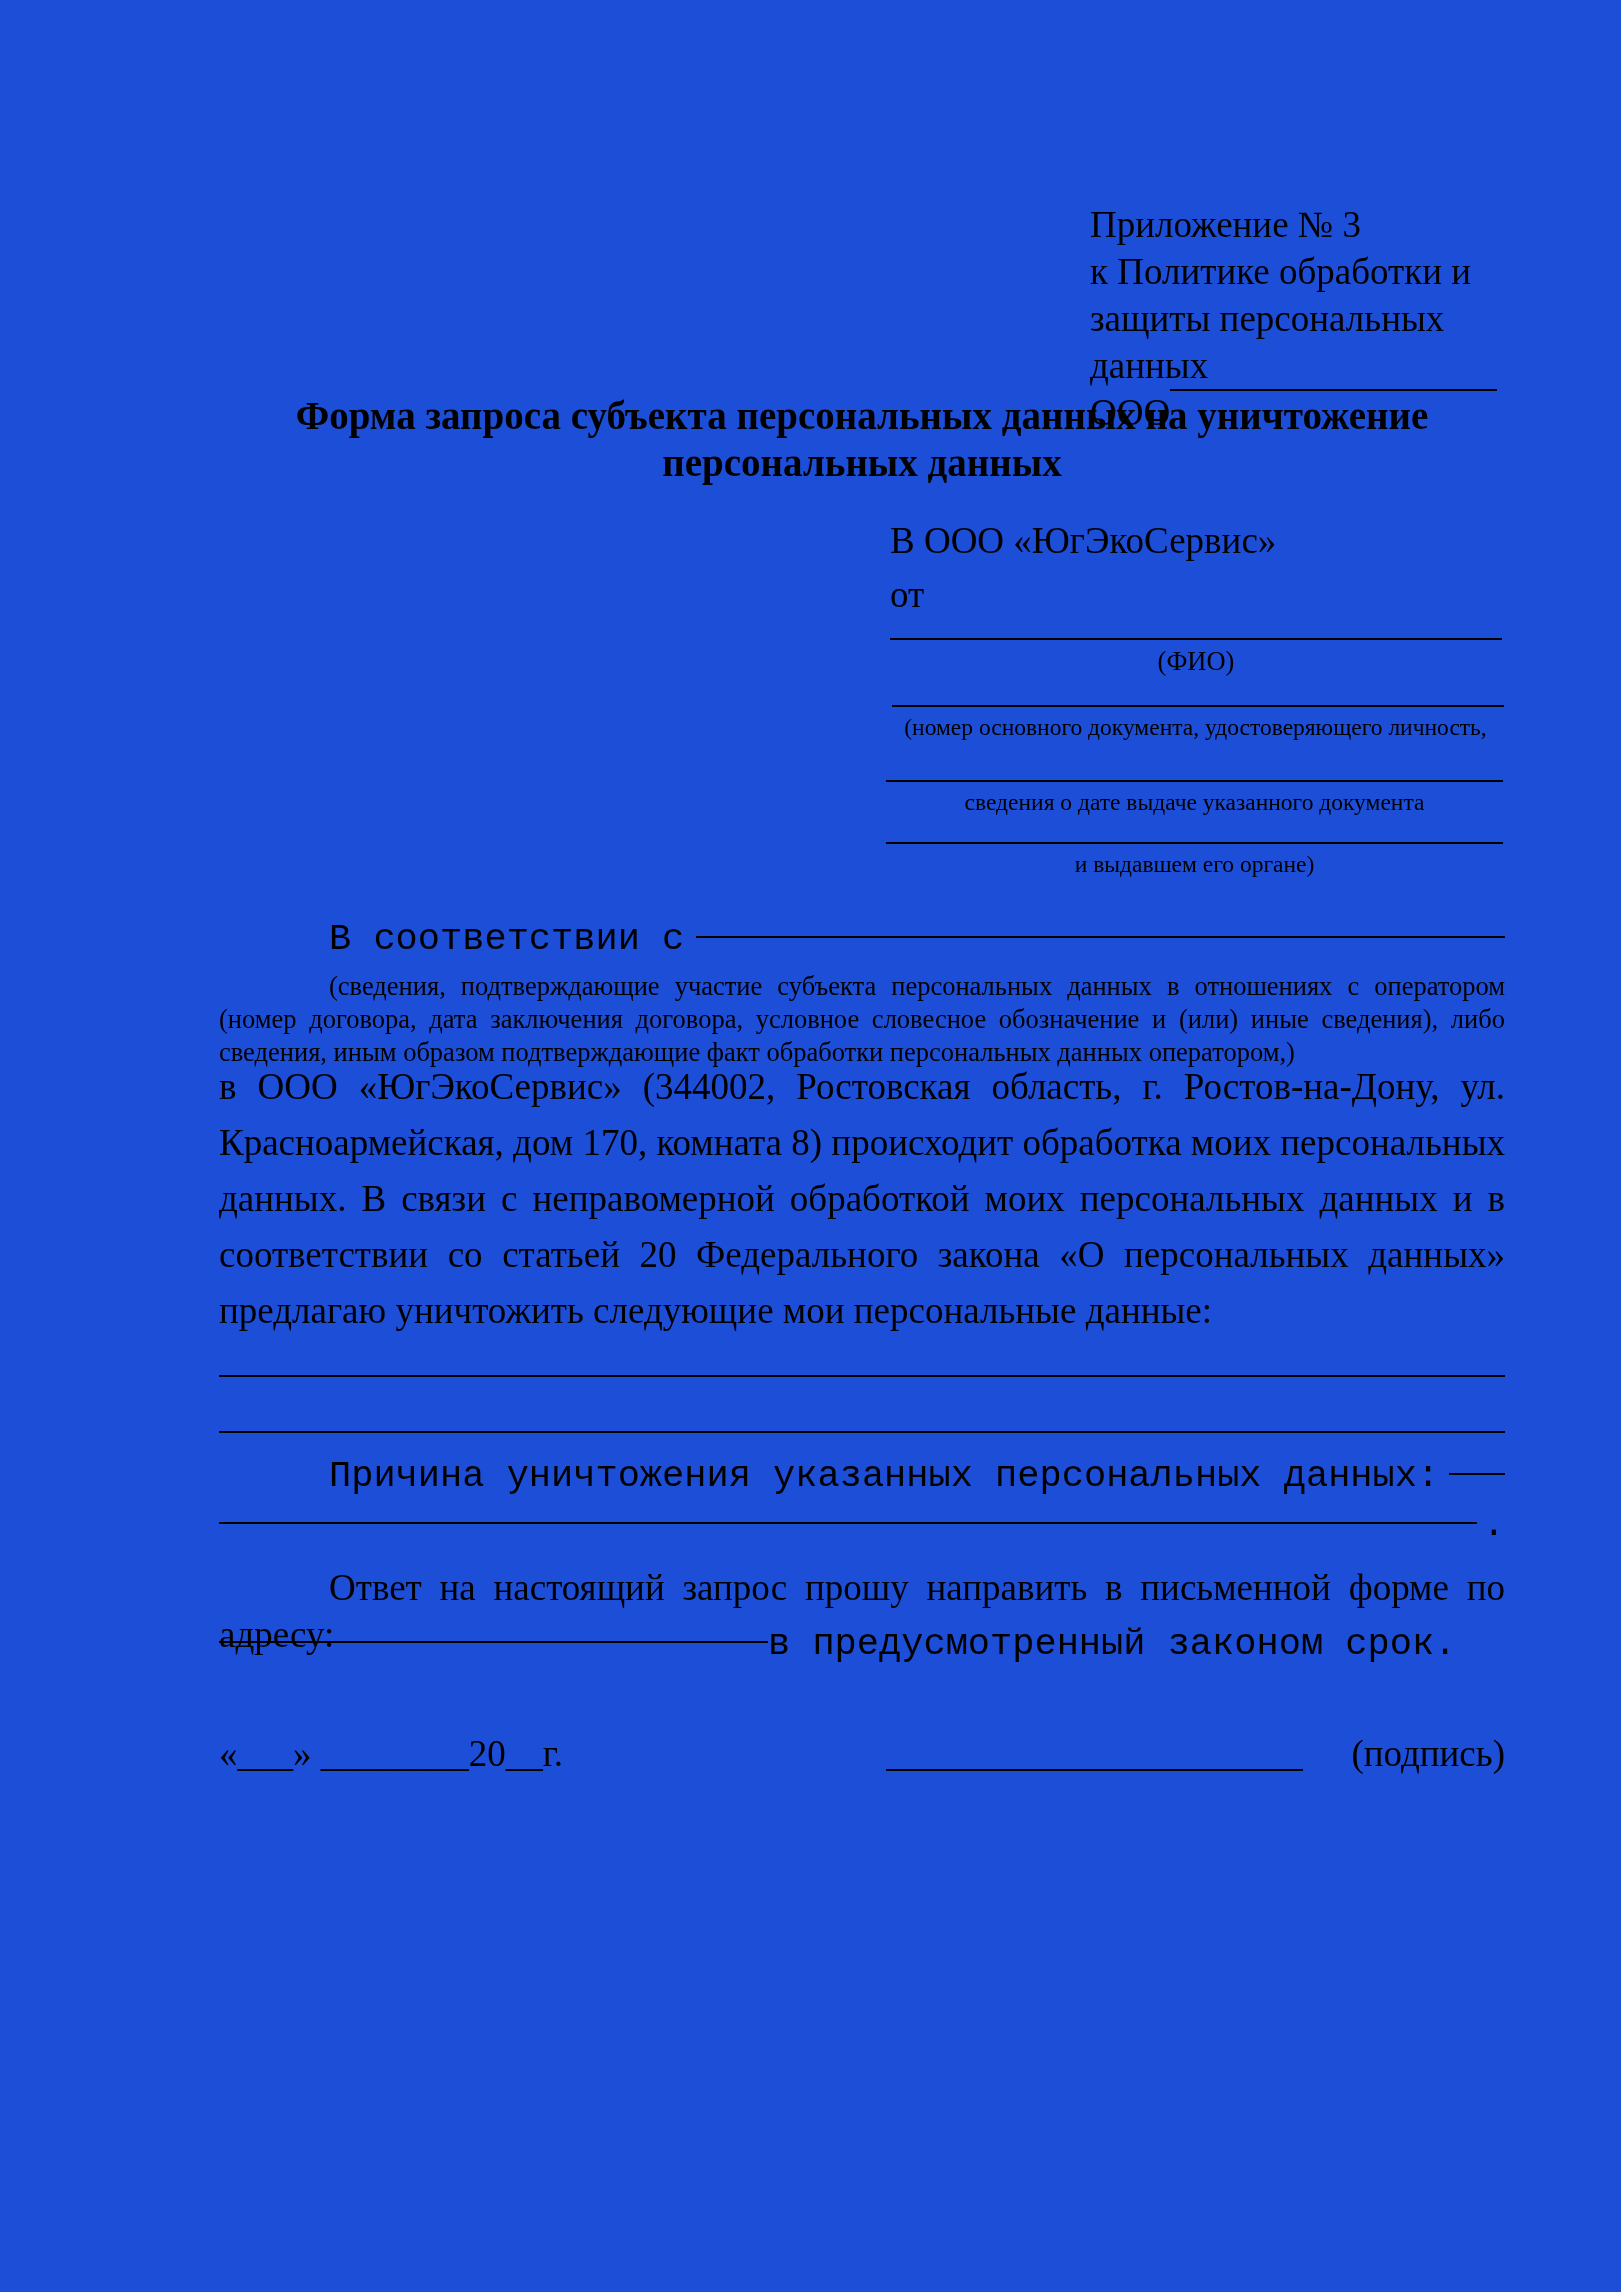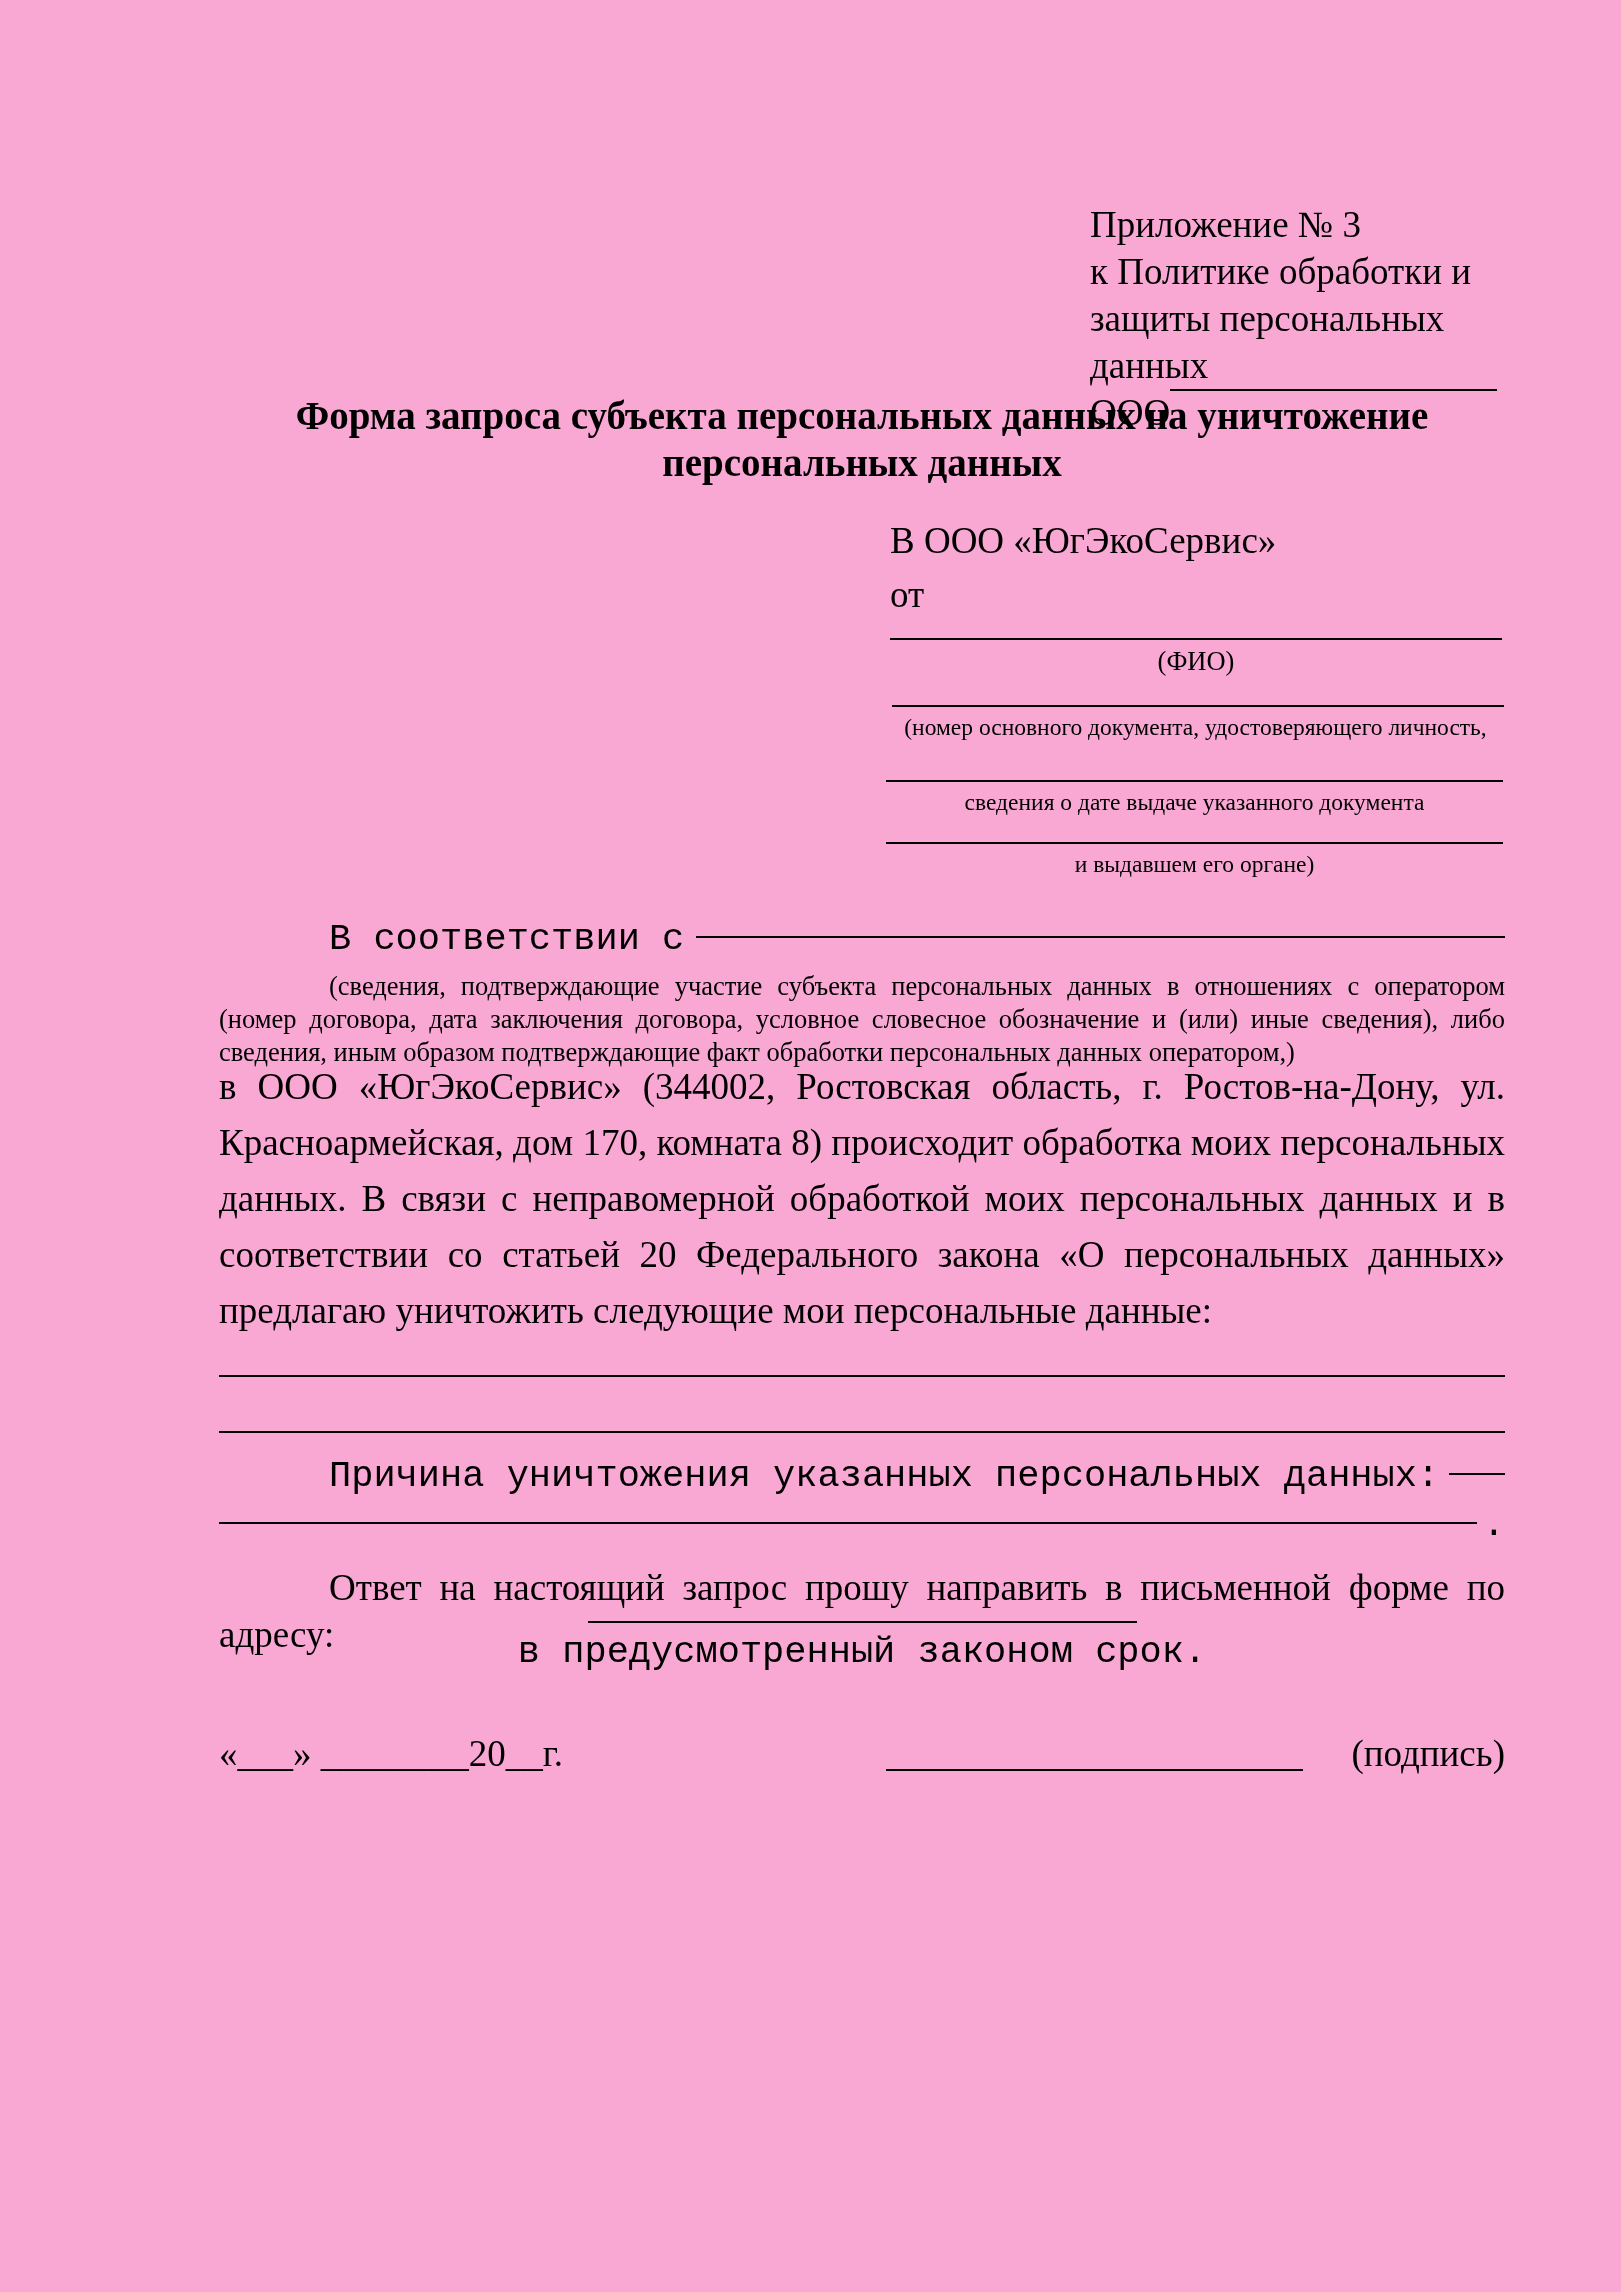--- a/index.html
+++ b/index.html
@@ -1,21 +1,21 @@
 <!DOCTYPE html>
 <html lang="ru"><head>
 <meta charset="utf-8">
 <style>
   html, body { margin: 0; padding: 0; background: #e8e8e8; }
   .page {
     position: relative;
     width: 1621px;
     height: 2293px;
     margin: 0 auto;
-    background: #f9a8d4;
+    background: #1d4ed8;
     color: #000000;
     font-family: "Liberation Serif", "DejaVu Serif", serif;
     overflow: hidden;
   }
   .abs { position: absolute; }
 
   
   .header-block {
     left: 1090px; top: 201px; width: 421px;
     font-size: 35px; line-height: 40px;
@@ -73,21 +73,21 @@
   .reason-row .fill { flex: 1; margin-left: 9.8px; }
   .reason-row2 { left: 219px; top: 1502px; width: 1286px; }
   .reason-row2 .fill { flex: 1; }
   .reason-row2 .period { margin-left: 5.9px; }
 
   .answer-p1 {
     left: 219px; top: 1564px; width: 1286px;
     text-indent: 110px;
     text-align: justify; text-align-last: justify;
   }
-  .answer-row2 { left: 219px; top: 1621px; width: 1286px; flex-direction: column; }
+  .answer-row2 { left: 219px; top: 1621px; width: 1286px; }
   .answer-row2 .fill { width: 549px; flex: none; }
 
   
   .footer-row {
     left: 219px; top: 1730px; width: 1286px;
     display: flex; align-items: flex-end; justify-content: space-between;
     height: 47px;
   }
   .sign-group { display: flex; align-items: flex-end; gap: 48px; }
   .sign-fill { width: 417px; border-bottom: 2.9px solid #000; margin-bottom: 5.9px; }

